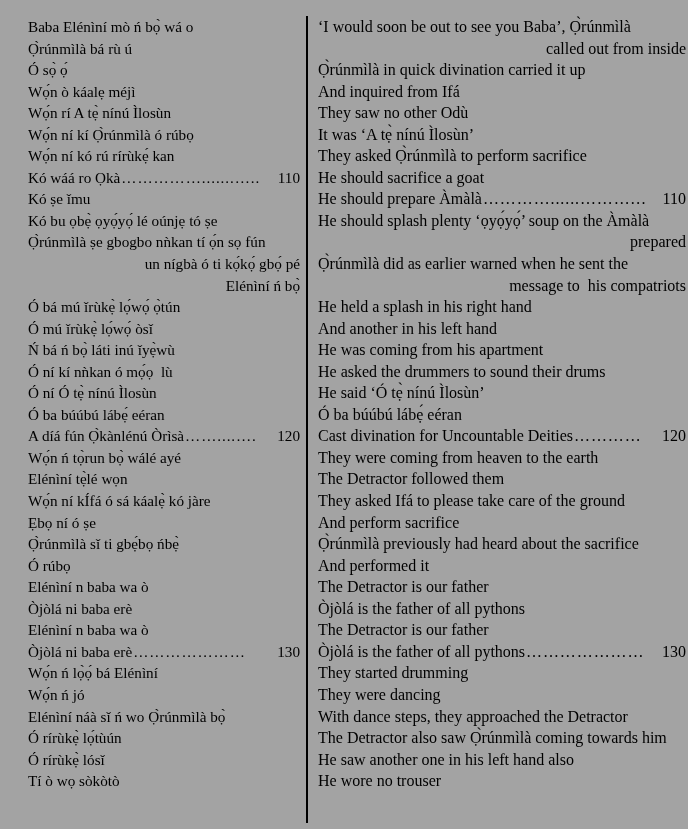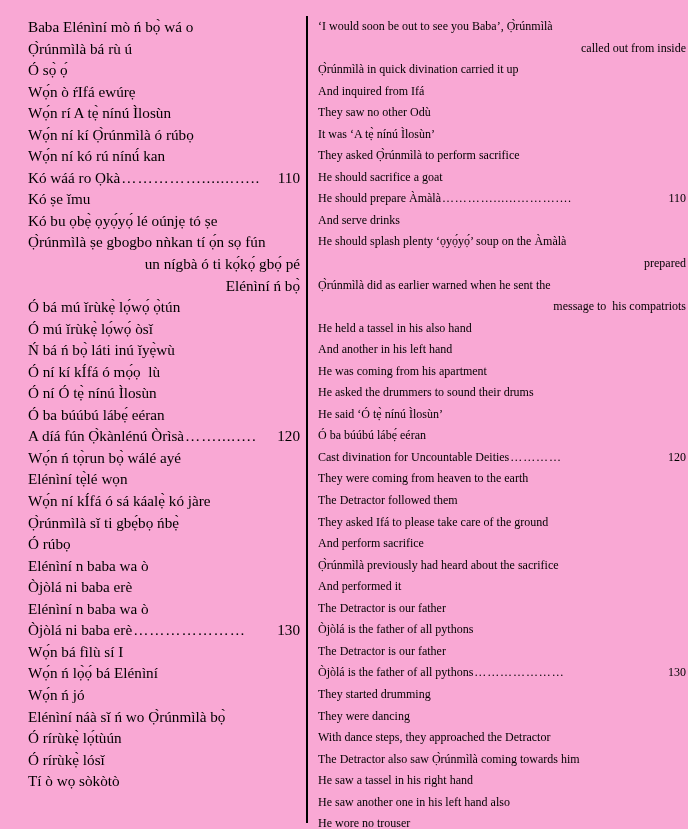--- a/index.html
+++ b/index.html
@@ -12,21 +12,21 @@
     height: 829px;
     font-family: "Liberation Serif", "DejaVu Serif", serif;
     color: #000000;
     overflow: hidden;
   }
 
   #page {
     position: relative;
     width: 688px;
     height: 829px;
-    background: #f9a8d4;
+    background: #a3a3a3;
     box-sizing: border-box;
   }
 
   
   #column-divider {
     position: absolute;
     left: 306px;
     top: 16px;
     width: 2px;
     height: 807px;
@@ -50,21 +50,21 @@
   }
 
   .verse-line {
     font-size: 15.2px;
     line-height: 21.55px;
     white-space: pre-wrap;
     text-align: left;
   }
 
   #english-column .verse-line {
-    font-size: 12px;
+    font-size: 16px;
   }
 
   
   .verse-line.runover {
     text-align: right;
   }
 
   
   .verse-line.numbered {
     display: flex;
@@ -93,89 +93,87 @@
 <body>
 
 <div id="page">
 
   <div id="column-divider"></div>
 
   <div class="column" id="yoruba-column">
       <div class="verse-line">Baba Elénìní mò ń bọ̀ wá o</div>
       <div class="verse-line">Ọ̀rúnmìlà bá rù ú</div>
       <div class="verse-line">Ó sọ̀ ọ́</div>
-      <div class="verse-line">Wọ́n ò ŕIfá ewúrẹ</div>
+      <div class="verse-line">Wọ́n ò káalẹ méjì</div>
       <div class="verse-line">Wọ́n rí A tẹ̀ nínú Ìlosùn</div>
       <div class="verse-line">Wọ́n ní kí Ọ̀rúnmìlà ó rúbọ</div>
-      <div class="verse-line">Wọ́n ní kó rú nínú́ kan</div>
+      <div class="verse-line">Wọ́n ní kó rú rírùkẹ́ kan</div>
       <div class="verse-line numbered"><span class="line-text">Kó wáá ro Ọkà</span><span class="leader">…………….......…..…</span><span class="line-number">110</span></div>
       <div class="verse-line">Kó ṣe ǐmu</div>
       <div class="verse-line">Kó bu ọbẹ̀ ọyọ́yọ́ lé oúnjẹ tó ṣe</div>
       <div class="verse-line">Ọ̀rúnmìlà ṣe gbogbo nǹkan tí ọ́n sọ fún</div>
       <div class="verse-line runover">un nígbà ó ti kọ́kọ́ gbọ́ pé</div>
       <div class="verse-line runover">Elénìní ń bọ̀</div>
       <div class="verse-line">Ó bá mú ǐrùkẹ̀ lọ́wọ́ ọ̀tún</div>
       <div class="verse-line">Ó mú ǐrùkẹ̀ lọ́wọ́ òsǐ</div>
       <div class="verse-line">Ń bá ń bọ̀ láti inú ǐyẹ̀wù</div>
-      <div class="verse-line">Ó ní kí kÍfá ó mọ́ọ  lù</div>
+      <div class="verse-line">Ó ní kí nǹkan ó mọ́ọ  lù</div>
       <div class="verse-line">Ó ní Ó tẹ̀ nínú Ìlosùn</div>
       <div class="verse-line">Ó ba búúbú lábẹ́ eéran</div>
       <div class="verse-line numbered"><span class="line-text">A díá fún Ọ̀kànlénú Òrìsà</span><span class="leader">……....….</span><span class="line-number">120</span></div>
       <div class="verse-line">Wọ́n ń tọ̀run bọ̀ wálé ayé</div>
       <div class="verse-line">Elénìní tẹ̀lé wọn</div>
       <div class="verse-line">Wọ́n ní kÍfá ó sá káalẹ̀ kó jàre</div>
+      <div class="verse-line">Ẹbọ ní ó ṣe</div>
       <div class="verse-line">Ọ̀rúnmìlà sǐ ti gbẹ́bọ ńbẹ̀</div>
       <div class="verse-line">Ó rúbọ</div>
       <div class="verse-line">Elénìní n baba wa ò</div>
       <div class="verse-line">Òjòlá ni baba erè</div>
       <div class="verse-line">Elénìní n baba wa ò</div>
       <div class="verse-line numbered"><span class="line-text">Òjòlá ni baba erè</span><span class="leader">…………………</span><span class="line-number">130</span></div>
-      <div class="verse-line">Wọ́n bá fìlù sí I</div>
       <div class="verse-line">Wọ́n ń lọ̀ọ́ bá Elénìní</div>
       <div class="verse-line">Wọ́n ń jó</div>
       <div class="verse-line">Elénìní náà sǐ ń wo Ọ̀rúnmìlà bọ̀</div>
       <div class="verse-line">Ó rírùkẹ̀ lọ́tùún</div>
       <div class="verse-line">Ó rírùkẹ̀ lósǐ</div>
       <div class="verse-line">Tí ò wọ sòkòtò</div>
     </div>
 
   <div class="column" id="english-column">
       <div class="verse-line">‘I would soon be out to see you Baba’, Ọ̀rúnmìlà</div>
       <div class="verse-line runover">called out from inside</div>
       <div class="verse-line">Ọ̀rúnmìlà in quick divination carried it up</div>
       <div class="verse-line">And inquired from Ifá</div>
       <div class="verse-line">They saw no other Odù</div>
       <div class="verse-line">It was ‘A tẹ̀ nínú Ìlosùn’</div>
       <div class="verse-line">They asked Ọ̀rúnmìlà to perform sacrifice</div>
       <div class="verse-line">He should sacrifice a goat</div>
       <div class="verse-line numbered"><span class="line-text">He should prepare Àmàlà</span><span class="leader">…………......……….…</span><span class="line-number">110</span></div>
-      <div class="verse-line">And serve drinks</div>
       <div class="verse-line">He should splash plenty ‘ọyọ́yọ́’ soup on the Àmàlà</div>
       <div class="verse-line runover">prepared</div>
       <div class="verse-line">Ọ̀rúnmìlà did as earlier warned when he sent the</div>
       <div class="verse-line runover">message to  his compatriots</div>
-      <div class="verse-line">He held a tassel in his also hand</div>
+      <div class="verse-line">He held a splash in his right hand</div>
       <div class="verse-line">And another in his left hand</div>
       <div class="verse-line">He was coming from his apartment</div>
       <div class="verse-line">He asked the drummers to sound their drums</div>
       <div class="verse-line">He said ‘Ó tẹ̀ nínú Ìlosùn’</div>
       <div class="verse-line">Ó ba búúbú lábẹ́ eéran</div>
       <div class="verse-line numbered"><span class="line-text">Cast divination for Uncountable Deities</span><span class="leader"> …………</span><span class="line-number">120</span></div>
       <div class="verse-line">They were coming from heaven to the earth</div>
       <div class="verse-line">The Detractor followed them</div>
       <div class="verse-line">They asked Ifá to please take care of the ground</div>
       <div class="verse-line">And perform sacrifice</div>
       <div class="verse-line">Ọ̀rúnmìlà previously had heard about the sacrifice</div>
       <div class="verse-line">And performed it</div>
       <div class="verse-line">The Detractor is our father</div>
       <div class="verse-line">Òjòlá is the father of all pythons</div>
       <div class="verse-line">The Detractor is our father</div>
       <div class="verse-line numbered"><span class="line-text">Òjòlá is the father of all pythons</span><span class="leader">…………………</span><span class="line-number">130</span></div>
       <div class="verse-line">They started drumming</div>
       <div class="verse-line">They were dancing</div>
       <div class="verse-line">With dance steps, they approached the Detractor</div>
       <div class="verse-line">The Detractor also saw Ọ̀rúnmìlà coming towards him</div>
-      <div class="verse-line">He saw a tassel in his right hand</div>
       <div class="verse-line">He saw another one in his left hand also</div>
       <div class="verse-line">He wore no trouser</div>
     </div>
 
 </div>
 
 </body></html>

